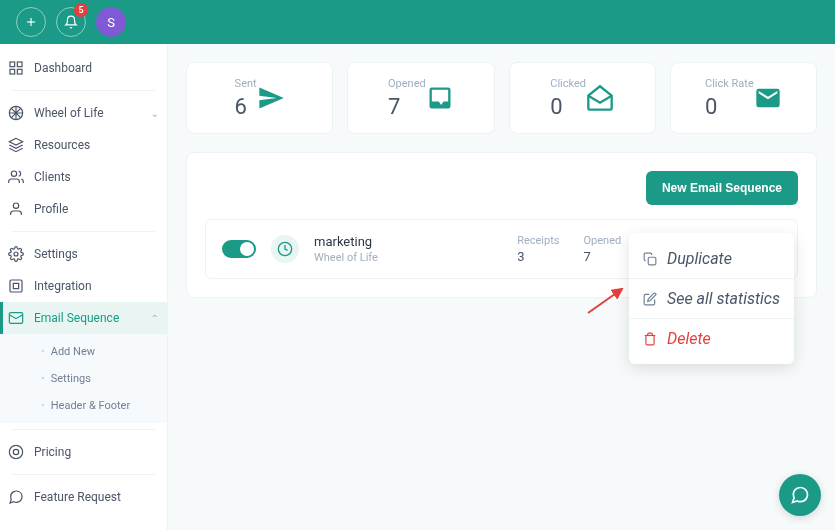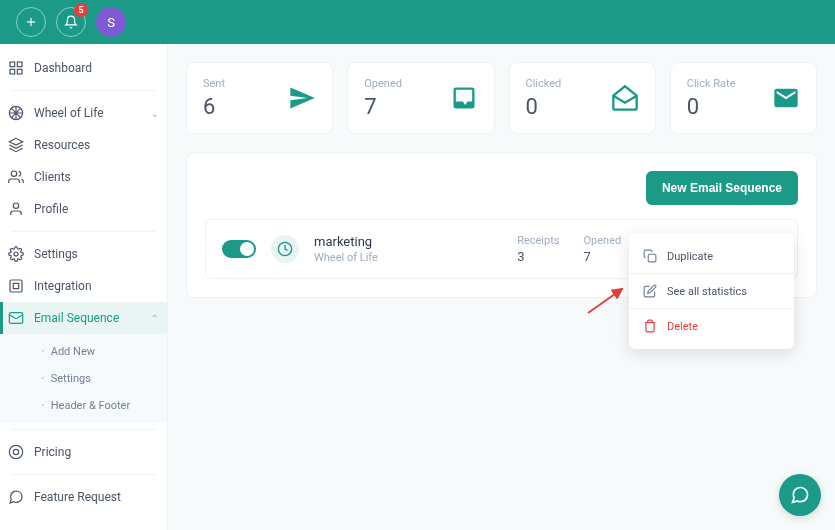--- a/index.html
+++ b/index.html
@@ -161,21 +161,21 @@
       gap: 14px;
       margin-bottom: 18px;
     }
     .stat-card {
       flex: 1;
       background: #fff;
       border: 1px solid #edf2f7;
       border-radius: 8px;
       padding: 14px 16px;
       display: flex;
-      justify-content: space-between;
+      justify-content: center;
       align-items: center;
     }
     .stat-label {
       font-size: 11px;
       color: #a0aec0;
       margin-bottom: 4px;
     }
     .stat-value {
       font-size: 22px;
       color: #4a5568;
@@ -287,22 +287,23 @@
       border-radius: 6px;
       box-shadow: 0 4px 16px rgba(0,0,0,0.12);
       padding: 6px 0;
       z-index: 10;
     }
     .dropdown-item {
       padding: 10px 14px;
       display: flex;
       align-items: center;
       gap: 10px;
-      font-size: 11px;
-      cursor: pointer;
+      font-size: 16px;
+      cursor: pointer;
+      font-style: italic;
     }
     .dropdown-item.danger { color: #e53e3e; }
     .dropdown-divider { height: 1px; background: #edf2f7; }
     .arrow {
       position: absolute;
       top: 132px;
       right: 190px;
       width: 40px; height: 30px;
       pointer-events: none;
     }

